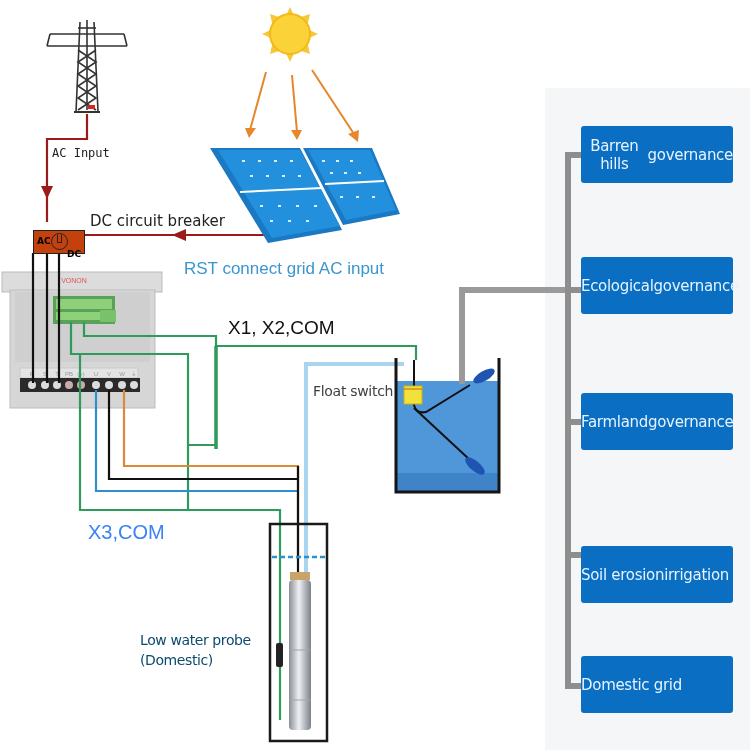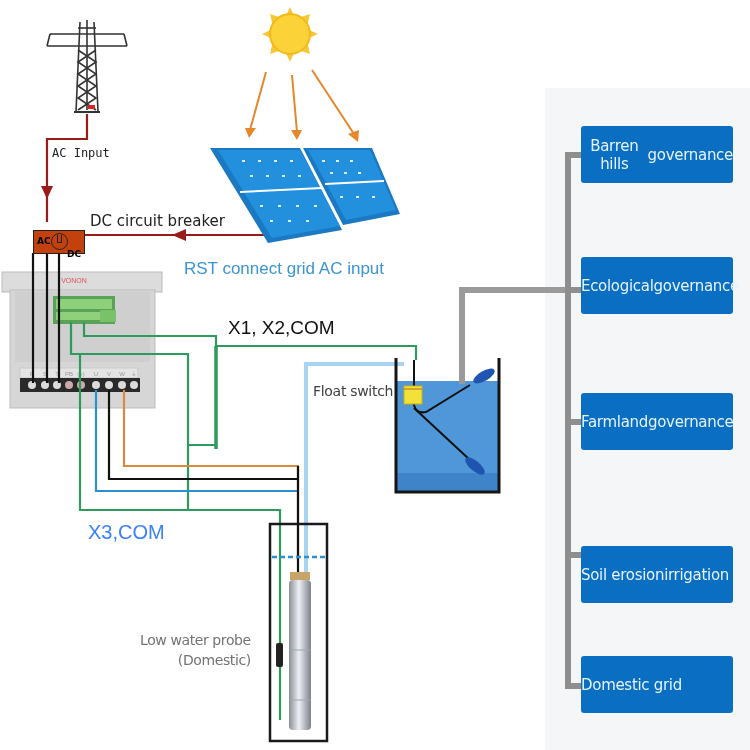--- a/index.html
+++ b/index.html
@@ -5,21 +5,21 @@
   html,body{margin:0;padding:0;background:#ffffff;}
   body{width:750px;height:750px;position:relative;overflow:hidden;font-family:"Liberation Sans",sans-serif;}
   #diagram{position:absolute;left:0;top:0;width:750px;height:750px;}
   .lbl{position:absolute;white-space:nowrap;}
   .ac-input{left:52px;top:146px;font-family:"DejaVu Sans Mono",monospace;font-size:12px;color:#222;}
   .dc-breaker{left:90px;top:212px;font-family:"DejaVu Sans",sans-serif;font-size:15px;color:#222;}
   .pv-note{left:182px;top:258px;font-size:17px;color:#3b95d0;line-height:21px;}
   .x1x2{left:228px;top:317px;font-size:19px;color:#111;font-weight:normal;text-align:right;}
   .x3com{left:88px;top:513px;font-size:20px;color:#3b82f6;margin-top:8px;}
   .float-sw{left:313px;top:383px;font-family:"DejaVu Sans",sans-serif;font-size:14px;color:#404040;letter-spacing:-0.3px;text-align:right;}
-  .probe{left:140px;top:630px;font-family:"DejaVu Sans",sans-serif;font-size:14px;color:#737373;text-align:right;line-height:20px;letter-spacing:-0.4px;}
+  .probe{left:140px;top:630px;font-family:"DejaVu Sans",sans-serif;font-size:14px;color:#0c4a6e;text-align:left;line-height:20px;letter-spacing:-0.4px;}
   .app-panel{position:absolute;left:545px;top:88px;width:205px;height:662px;background:#f5f6f7;}
   .app-box{position:absolute;left:581px;width:152px;height:57px;background:#0a6fc2;border-radius:3px;color:#e6f3ff;
     font-family:"DejaVu Sans",sans-serif;font-size:15px;line-height:18px;display:flex;align-items:center;justify-content:flex-start;text-align:center;letter-spacing:-0.3px;}
   .brk{position:absolute;left:33px;top:230px;width:50px;height:22px;border:1.5px solid #222;background:#c2410c;
     font-family:"DejaVu Sans",sans-serif;font-size:9px;font-weight:bold;}
   .brk .ac{position:absolute;left:3px;top:5px;}
   .brk .dc{position:absolute;right:3px;top:18px;}
   .brk .knob{position:absolute;left:17px;top:2px;width:15px;height:15px;border:1.5px solid #222;border-radius:50%;}
   .brk .knob:after{content:"";position:absolute;left:5px;top:1px;width:3px;height:7px;border:1px solid #222;border-top:none;}
 </style>

